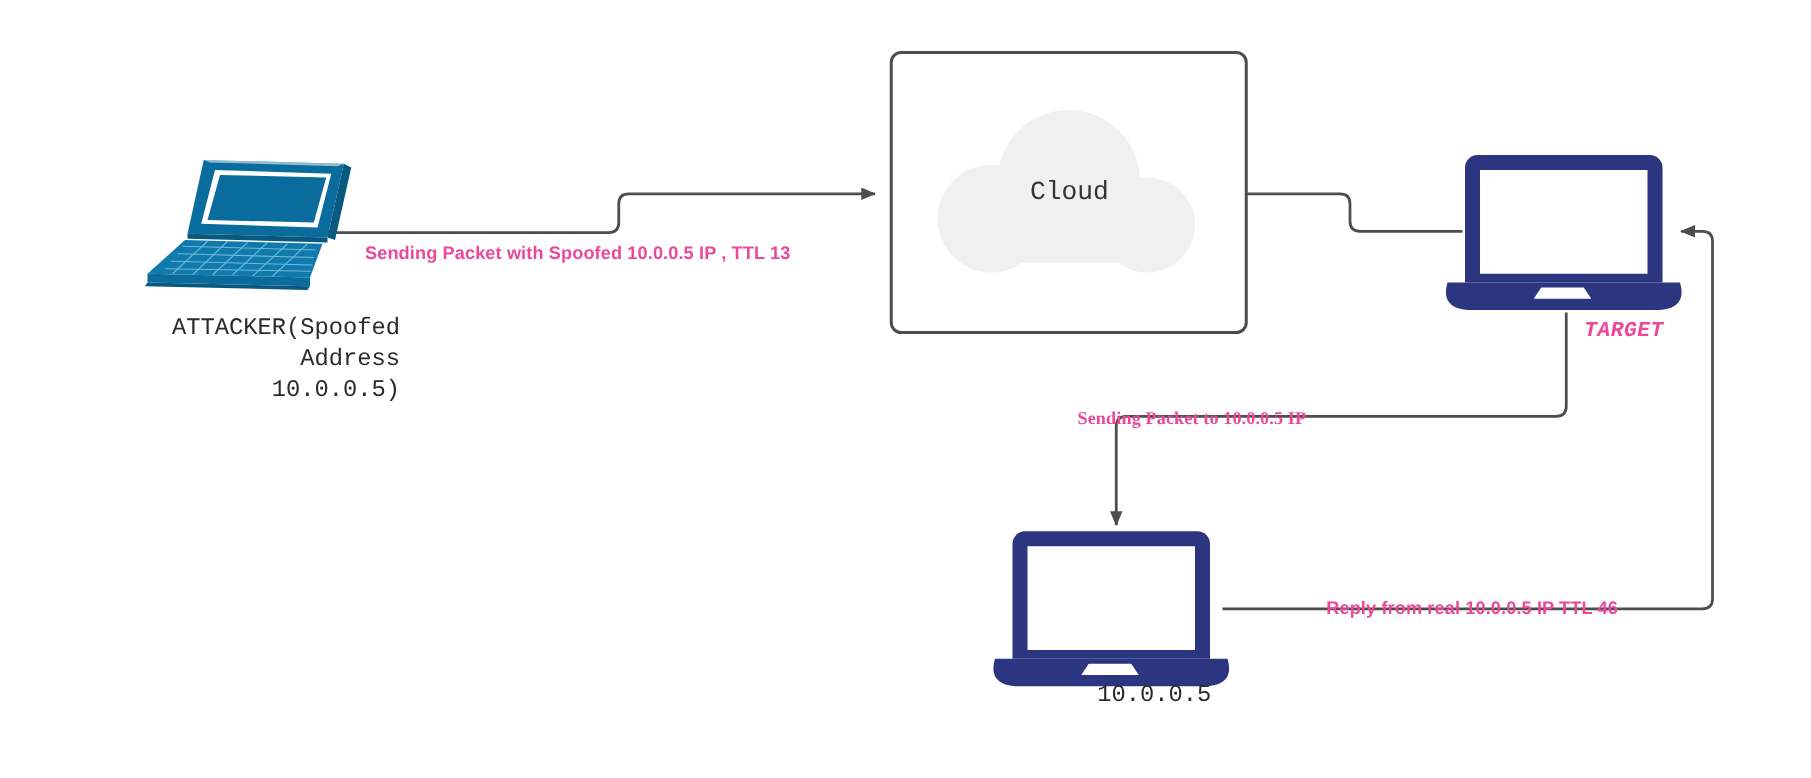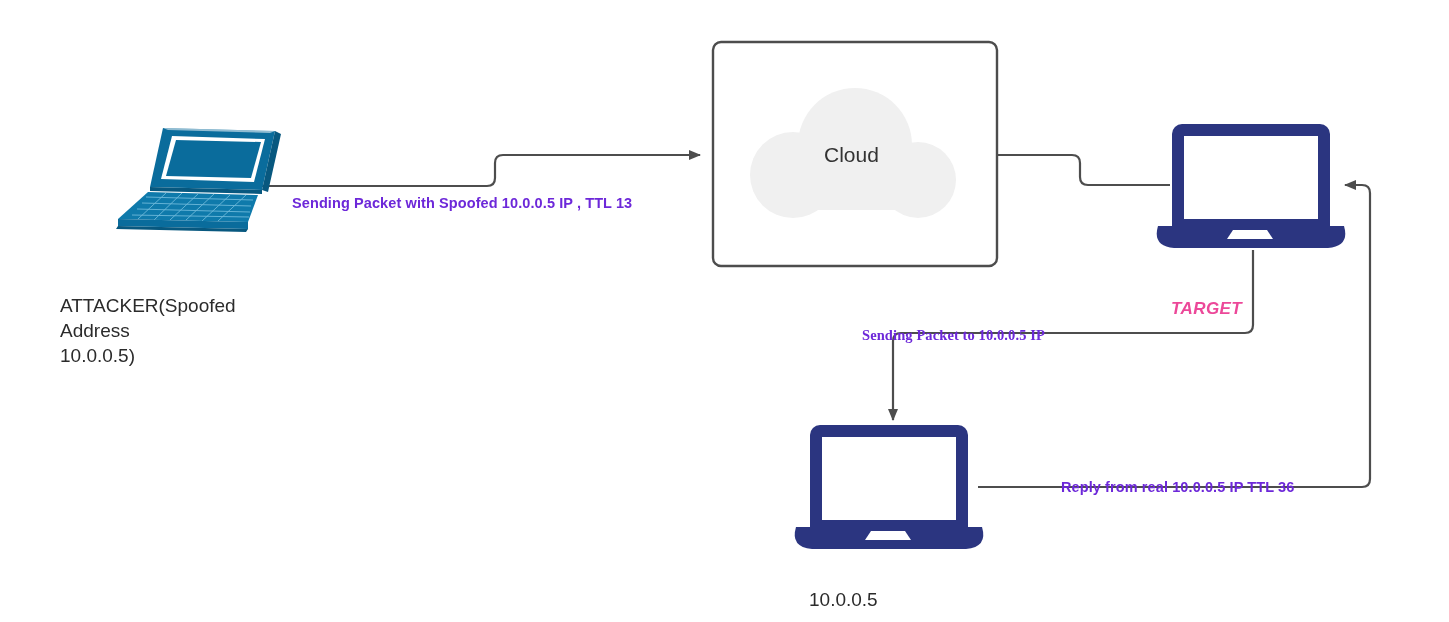--- a/index.html
+++ b/index.html
@@ -20,44 +20,43 @@
     left: 0;
     top: 0;
     width: 1449px;
     height: 622px;
   }
   .edge-label {
     position: absolute;
     font-family: "Liberation Sans", sans-serif;
     font-size: 14.5px;
     font-weight: bold;
-    color: #6d28d9;
+    color: #ec4899;
     white-space: nowrap;
     letter-spacing: 0.1px;
   }
   .node-label {
     position: absolute;
-    font-family: Liberation Sans, sans-serif;
+    font-family: Liberation Mono, monospace;
     font-size: 19px;
     color: #2b2b2b;
-    text-align: left;
+    text-align: right;
     white-space: pre-line;
     line-height: 1.32;
-    margin-top: 43px;
   }
   .node-label.bold-italic {
     font-weight: bold;
     font-style: italic;
     font-size: 17px;
     color: #ec4899;
     letter-spacing: 0.4px;
   }
   .cloud-text {
     position: absolute;
-    font-family: Liberation Sans, sans-serif;
+    font-family: Liberation Mono, monospace;
     font-size: 21px;
     color: #333333;
     white-space: nowrap;
   }
 </style>
 </head>
 <body>
 
 <div id="canvas">
 
@@ -148,15 +147,15 @@
       <path d="M871,531 h34 l6,9 h-46 z" fill="#ffffff"></path>
     </g>
   </svg>
 
   <div class="node-label" style="left:809px; top:544px; width:160px;">10.0.0.5</div>
 
   <div class="edge-label" style="left:292px; top:195px;">Sending Packet with Spoofed 10.0.0.5 IP , TTL 13</div>
 
   <div class="edge-label" style="left:862px; top:327px;font-family:Liberation Serif, serif;">Sending Packet to 10.0.0.5 IP</div>
 
-  <div class="edge-label" style="left:1061px; top:479px;">Reply from real 10.0.0.5 IP TTL 36</div>
+  <div class="edge-label" style="left:1061px; top:479px;">Reply from real 10.0.0.5 IP TTL 46</div>
 
 </div>
 
 </body></html>

